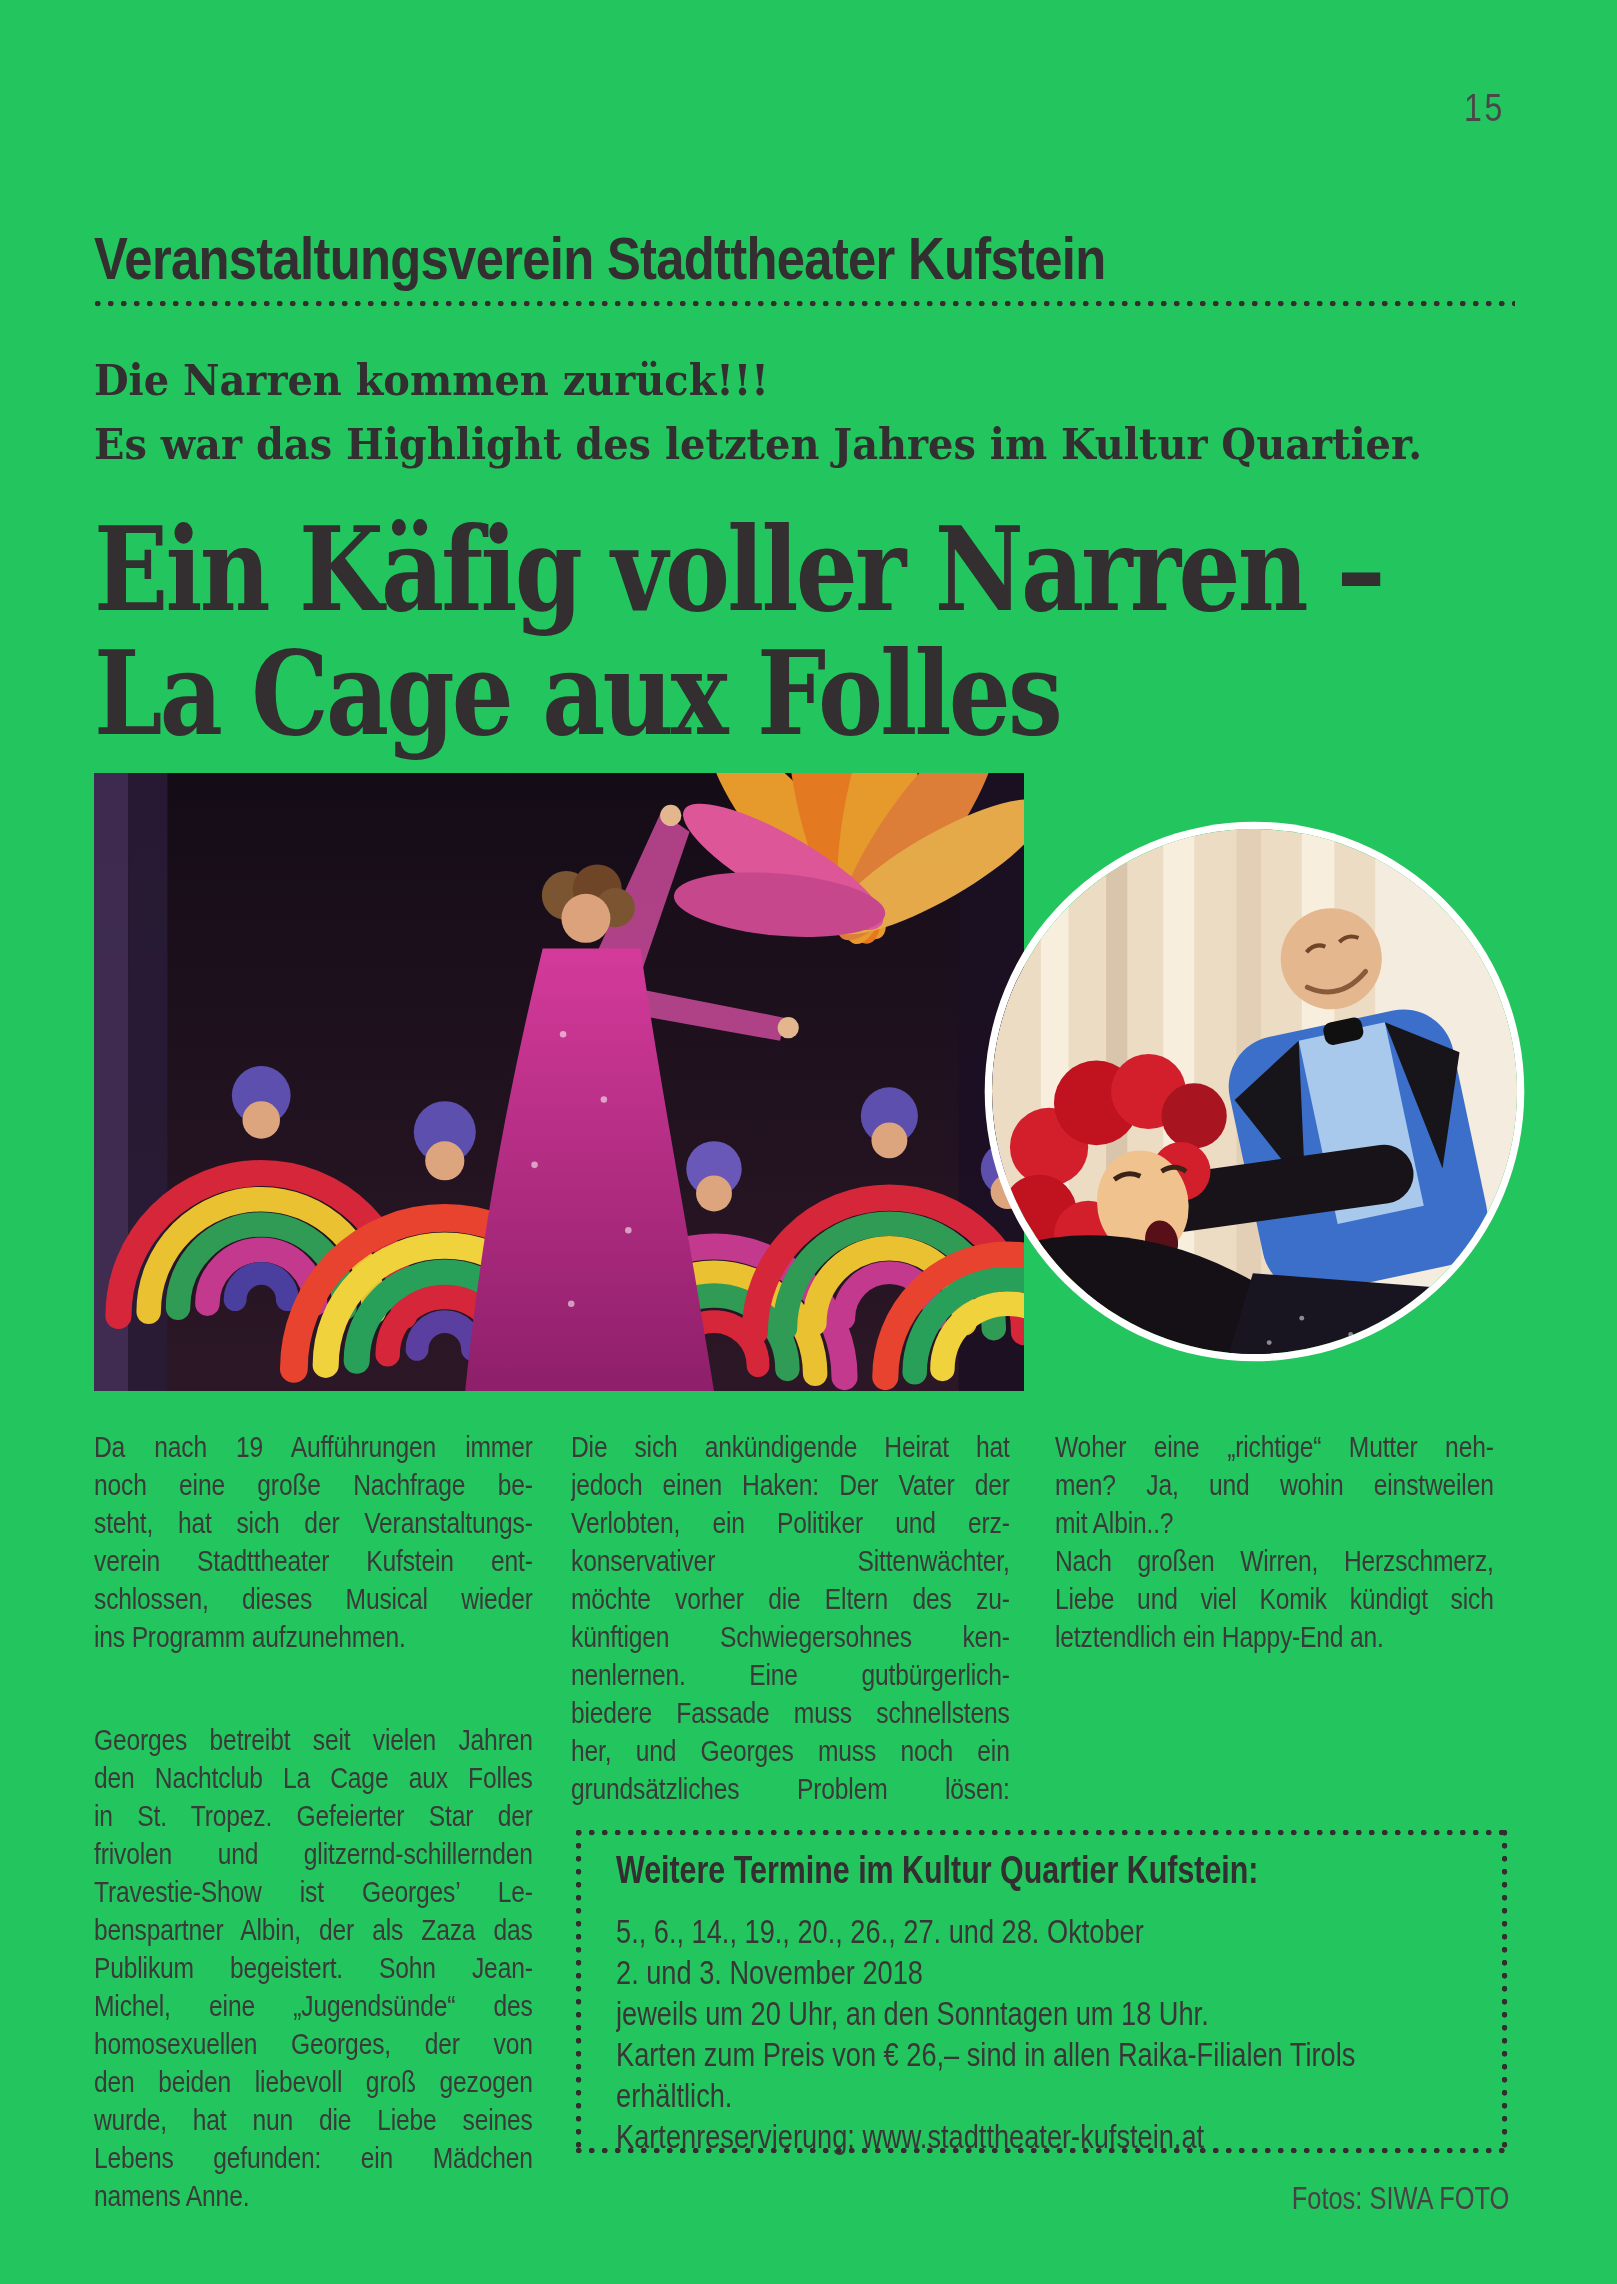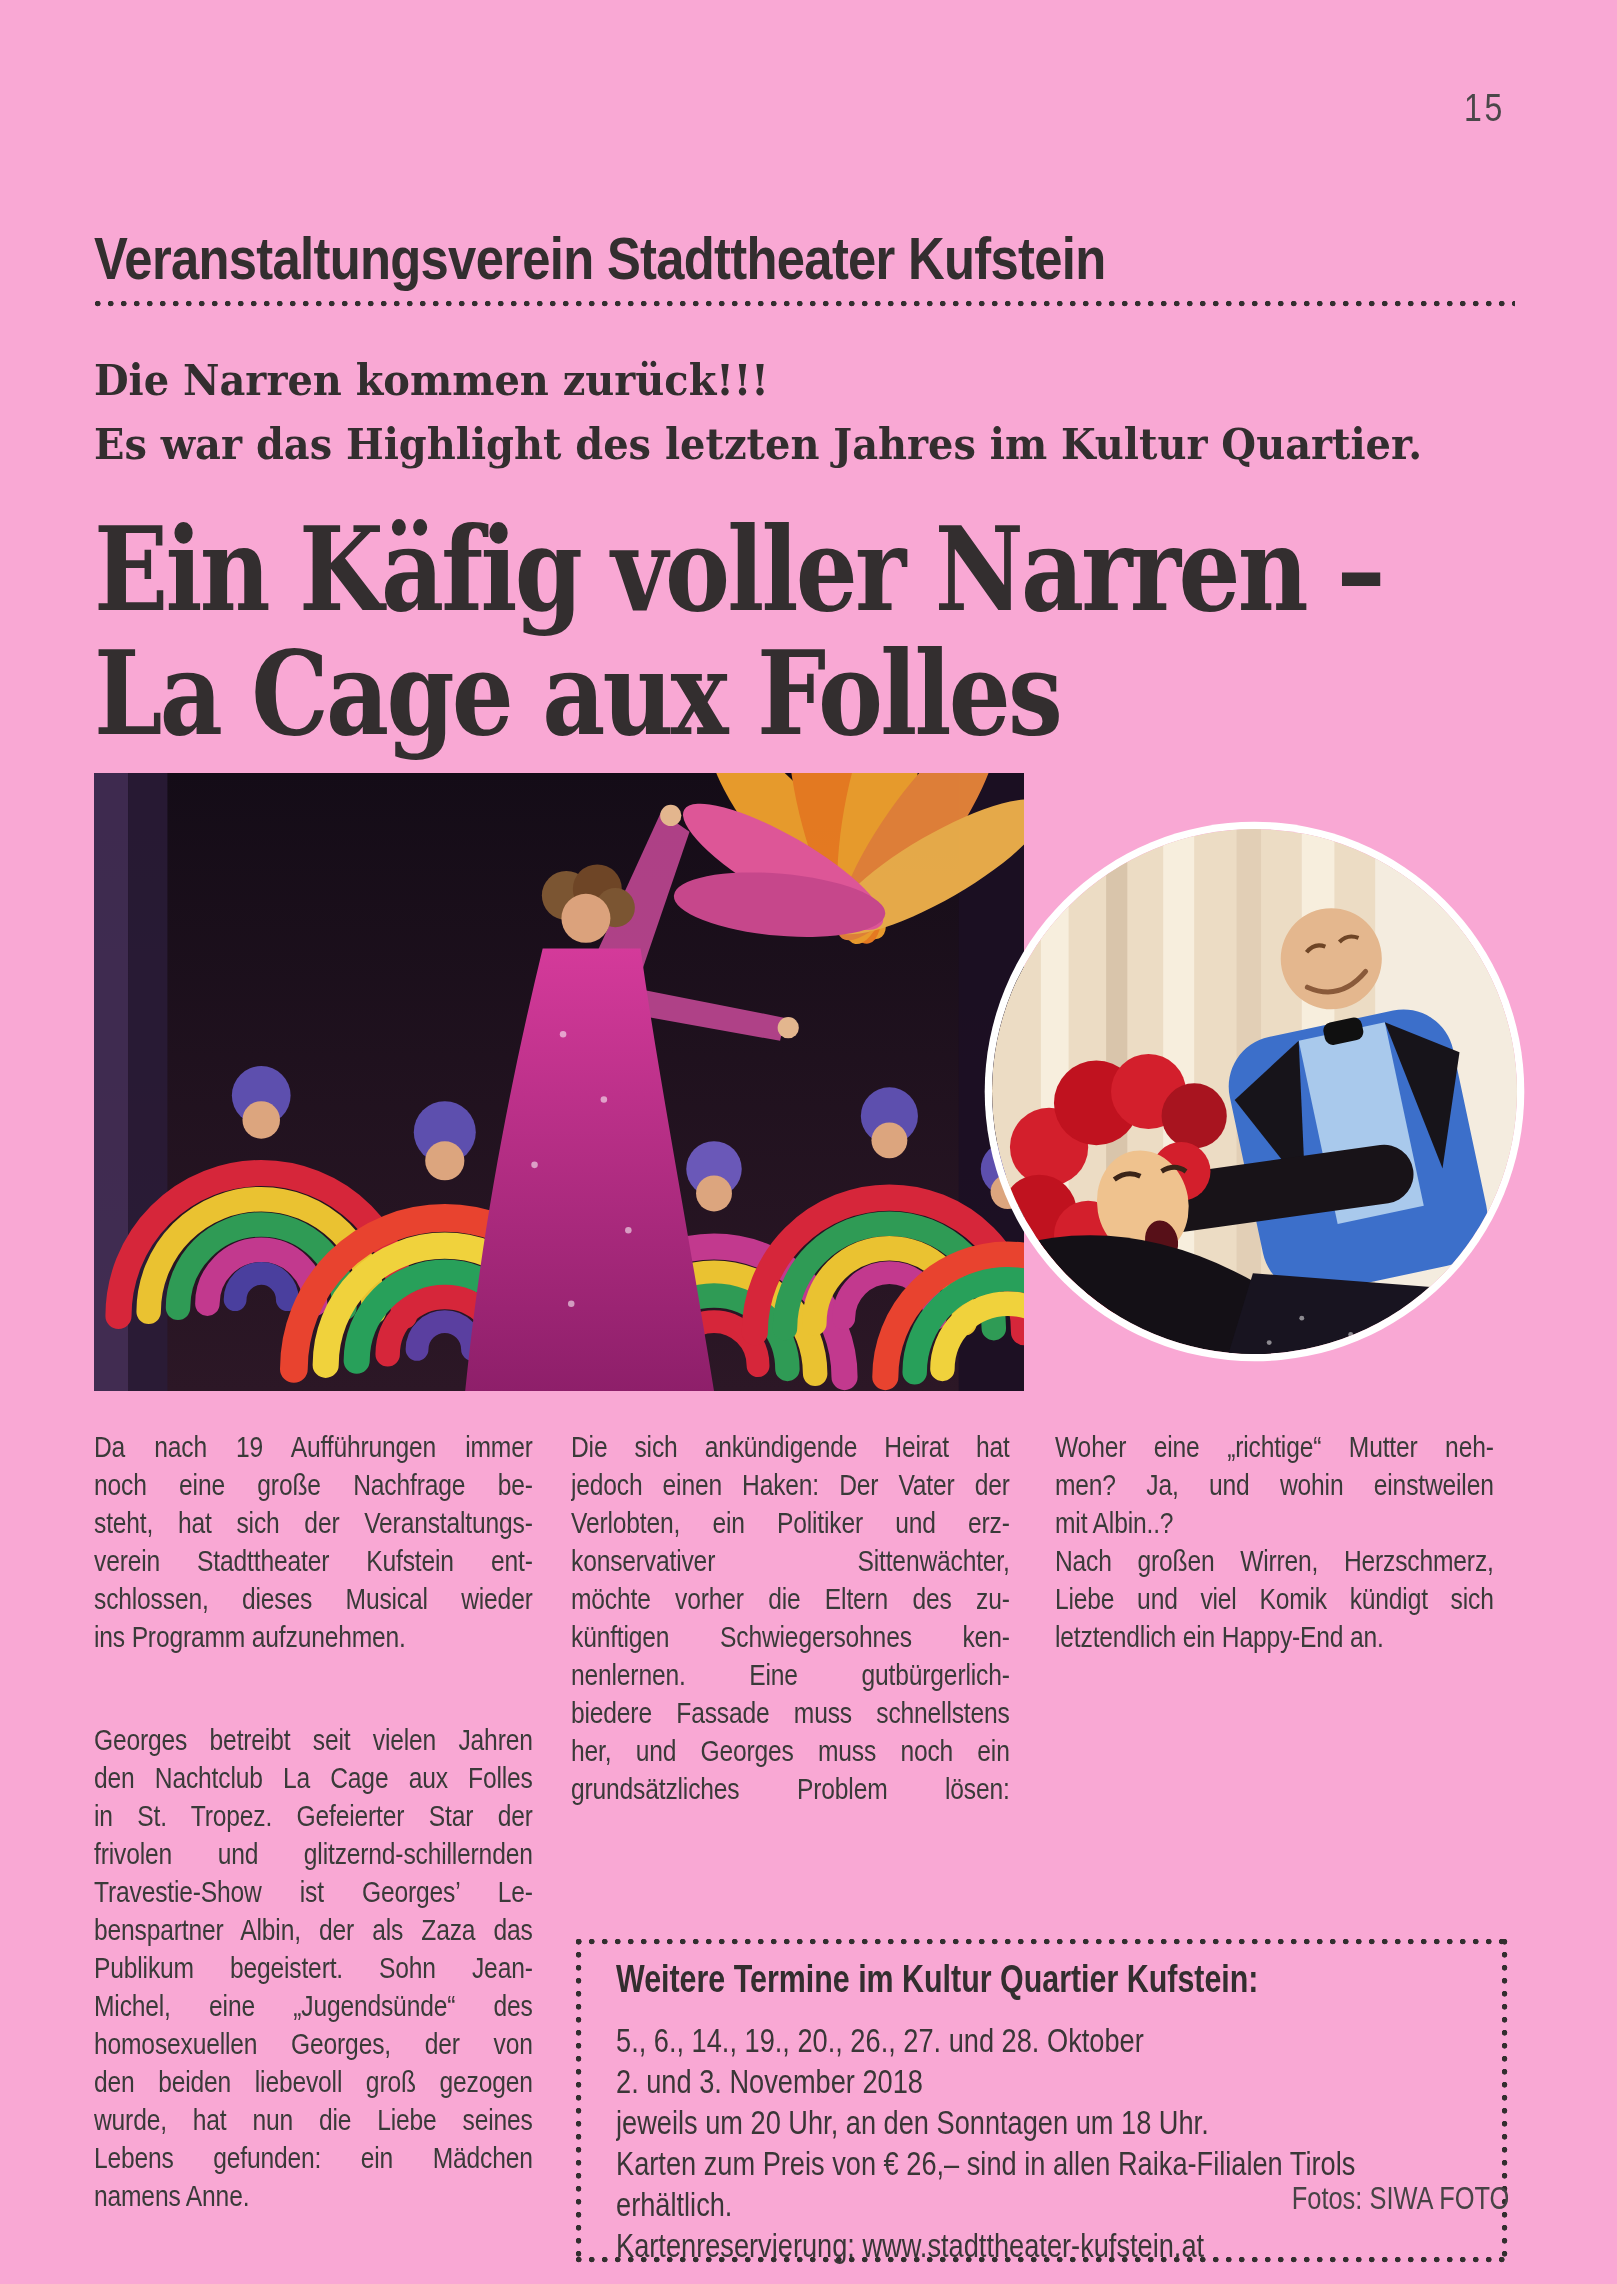--- a/index.html
+++ b/index.html
@@ -1,16 +1,16 @@
 <!DOCTYPE html>
 <html style="font-size:13px"><head>
 <meta charset="utf-8">
 <style>
   html,body{margin:0;padding:0;background:#ffffff;}
-  #page{position:relative;width:1618px;height:2284px;background:#f9a8d4;overflow:hidden;
+  #page{position:relative;width:1618px;height:2284px;background:#22c55e;overflow:hidden;
         font-family:"Liberation Sans",sans-serif;}
   .abs{position:absolute;}
   
   #pagenum{right:113px;top:86px;font-size:39px;font-weight:400;color:#4a4749;
            letter-spacing:3.3px;transform:scaleX(0.82);transform-origin:100% 0;}
   #section-title{left:94px;top:225px;font-size:59px;font-weight:700;color:#332e2f;
            letter-spacing:-0.8px;white-space:nowrap;transform:scaleX(0.86);transform-origin:0 0;
            font-family:"Liberation Sans",sans-serif;}
   .dots-h{height:7.3px;background:radial-gradient(circle at 3.7px 3.7px,#332e2f 2.6px,rgba(0,0,0,0) 3.2px) 0 0/13px 7.3px repeat-x;}
   .dots-v{width:7.3px;background:radial-gradient(circle at 3.7px 3.7px,#332e2f 2.6px,rgba(0,0,0,0) 3.2px) 0 0/7.3px 13px repeat-y;}
@@ -28,21 +28,21 @@
           overflow:hidden;box-shadow:0 0 0 7.3px #ffffff;}
   #circle-photo svg{display:block;width:100%;height:100%;}
   
   .textcol{top:1428px;width:535px;transform:scaleX(0.82);transform-origin:0 0;
            font-size:30px;line-height:38px;color:#3a3a39;letter-spacing:-0.2px;}
   #col1{left:94px;} #col2{left:571px;} #col3{left:1055px;}
   .ln{text-align:justify;text-align-last:justify;height:38px;overflow:hidden;}
   .para-last .ln:last-child{text-align-last:left;}
   .gap-before{margin-top:65px;}
   
-  #infobox{left:575px;top:1938px;width:933px;height:325px;}
+  #infobox{left:575px;top:1829px;width:933px;height:325px;}
   #infobox .bt{left:0;top:0;width:933px;} #infobox .bb{left:0;bottom:0;width:933px;}
   #infobox .bl{left:0;top:0;height:325px;} #infobox .br{right:0;top:0;height:325px;}
   #infobox-title{left:41px;top:19.6px;font-size:38px;font-weight:700;color:#332e2f;
           white-space:nowrap;transform:scaleX(0.8);transform-origin:0 0;}
   #infobox-lines{left:41px;top:82px;width:1085px;transform:scaleX(0.8);transform-origin:0 0;
           font-size:34px;line-height:41px;color:#3a3637;}
   #infobox-lines .ln{text-align:left;text-align-last:left;white-space:nowrap;height:41px;}
   
   #credit{right:109px;top:2181px;font-size:31px;color:#474345;white-space:nowrap;
           transform:scaleX(0.82);transform-origin:100% 0;}

